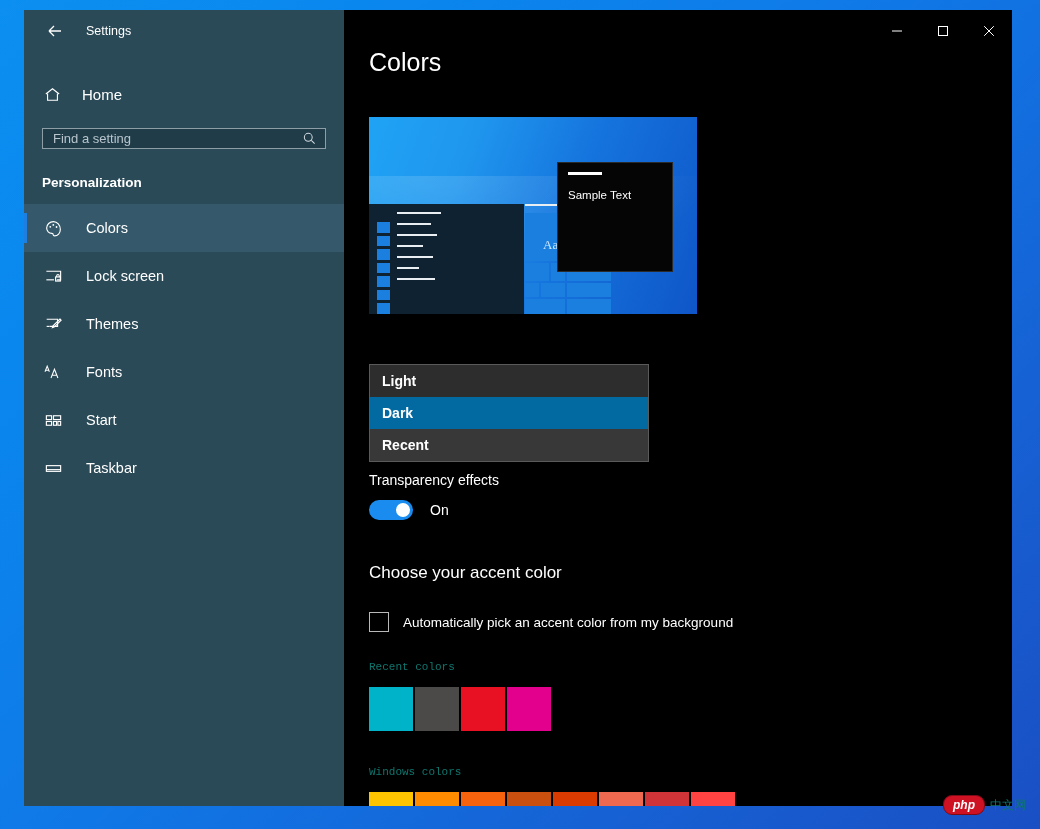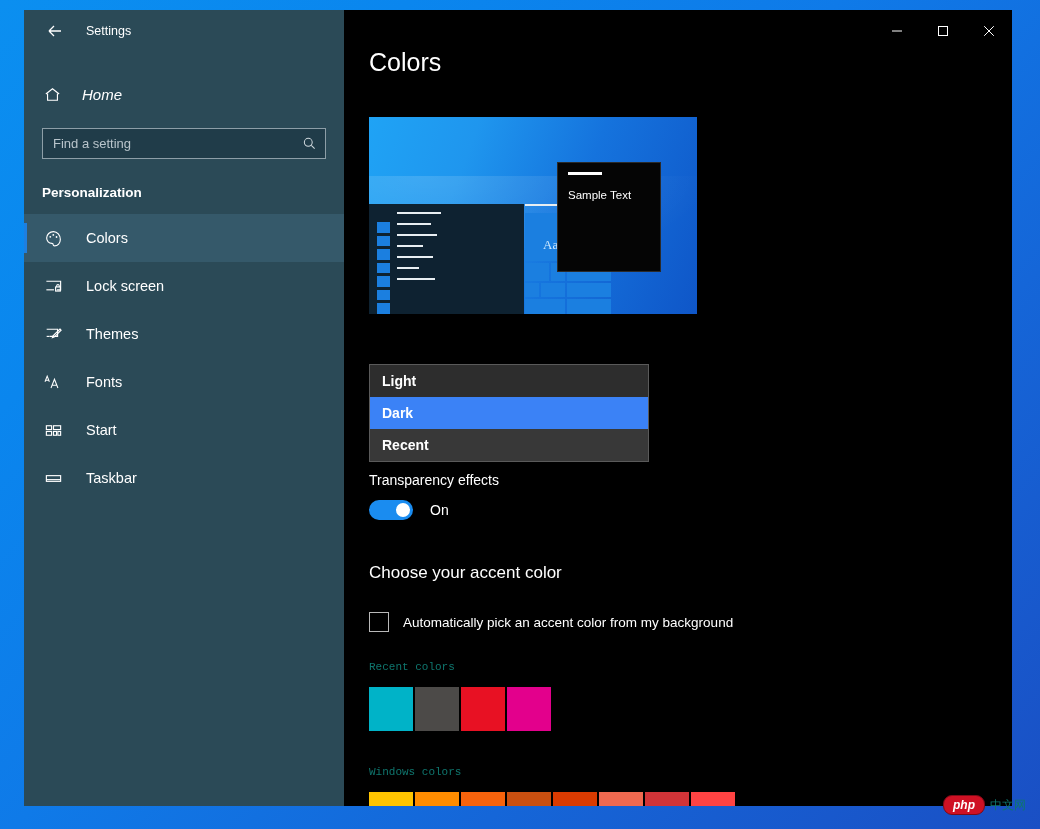--- a/index.html
+++ b/index.html
@@ -48,25 +48,25 @@
     font-size: 12.5px;
   }
   .home-row {
     display: flex; align-items: center;
     gap: 20px;
     padding: 0 18px;
     height: 40px;
     margin-top: 22px;
   }
   .home-row .ico { width: 20px; height: 20px; color:#fff; display:flex; align-items:center; justify-content:center;}
-  .home-label { color: #ffffff; font-size: 15px; font-style: italic; }
+  .home-label { color: #ffffff; font-size: 15px; }
 
   .search-wrap {
     margin: 14px 18px 0 18px;
-    height: 31px;
+    height: 21px;
     background: #203c49;
     border: 1px solid #8d9ea7;
     display: flex; align-items: center;
     padding: 0 8px 0 10px;
   }
   .search-wrap input {
     flex: 1;
     background: transparent;
     border: none; outline: none;
     color: #d6dde1;
@@ -189,21 +189,21 @@
   .tile.s7 { left: 2px; top: 95px; width: 40px; height: 15px; }
   .tile.s8 { left: 44px; top: 95px; width: 44px; height: 15px; }
   .tile-aa {
     position: absolute; left: 18px; top: 24px;
     color: #cfe9ff; font-size: 13px;
   }
 
   .sample-win {
     position: absolute;
     left: 188px; top: 45px;
-    width: 104px; height: 110px;
+    width: 116px; height: 110px;
     background: #050505;
     border: 1px solid #2a2a2a;
   }
   .sample-win .bar {
     position: absolute; left: 10px; top: 9px;
     width: 34px; height: 3px; background: #ffffff;
   }
   .sample-win .txt {
     position: absolute; left: 10px; top: 26px;
     color: #ffffff; font-size: 11.5px;
@@ -244,21 +244,21 @@
     z-index: 20;
   }
   .dd-item {
     height: 32px;
     display: flex; align-items: center;
     padding-left: 12px;
     color: #ffffff;
     font-size: 14px;
     font-weight: bold;
   }
-  .dd-item.highlight { background: #3b82f6; }
+  .dd-item.highlight { background: #0369a1; }
   .dd-item.alt { background: #383838; }
 
   
   .h-accent {
     position: absolute;
     left: 25px; top: 553px;
     color: #ffffff;
     font-size: 17px;
     font-weight: 300;
   }

